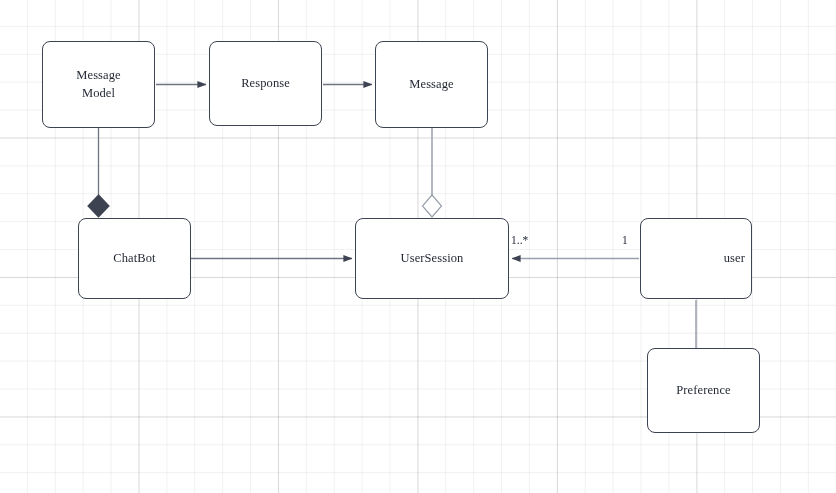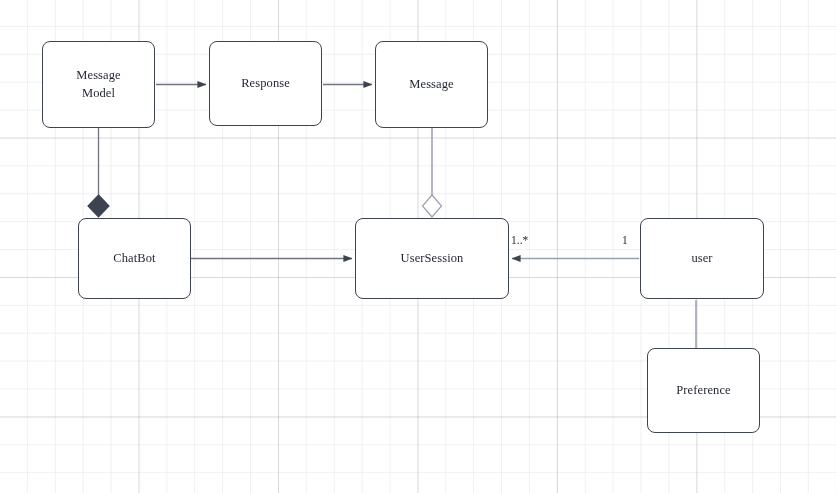--- a/index.html
+++ b/index.html
@@ -113,21 +113,21 @@
   </div>
 
   <div class="node" style="left:42px; top:218px; width:113px; height:81px;margin-left:36px;">
     <span class="node-label">ChatBot</span>
   </div>
 
   <div class="node" style="left:355px; top:218px; width:154px; height:81px;">
     <span class="node-label">UserSession</span>
   </div>
 
-  <div class="node" style="left:640px; top:218px; width:124px; height:81px;">
+  <div class="node" style="left:640px; top:218px; width:112px; height:81px;justify-content:flex-end;">
     <span class="node-label">user</span>
   </div>
 
   <div class="node" style="left:647px; top:348px; width:113px; height:85px;">
     <span class="node-label">Preference</span>
   </div>
 
   <div class="edge-label" style="left:511px; top:235px;">1..*</div>
 
   <div class="edge-label" style="left:622px; top:235px;">1</div>

